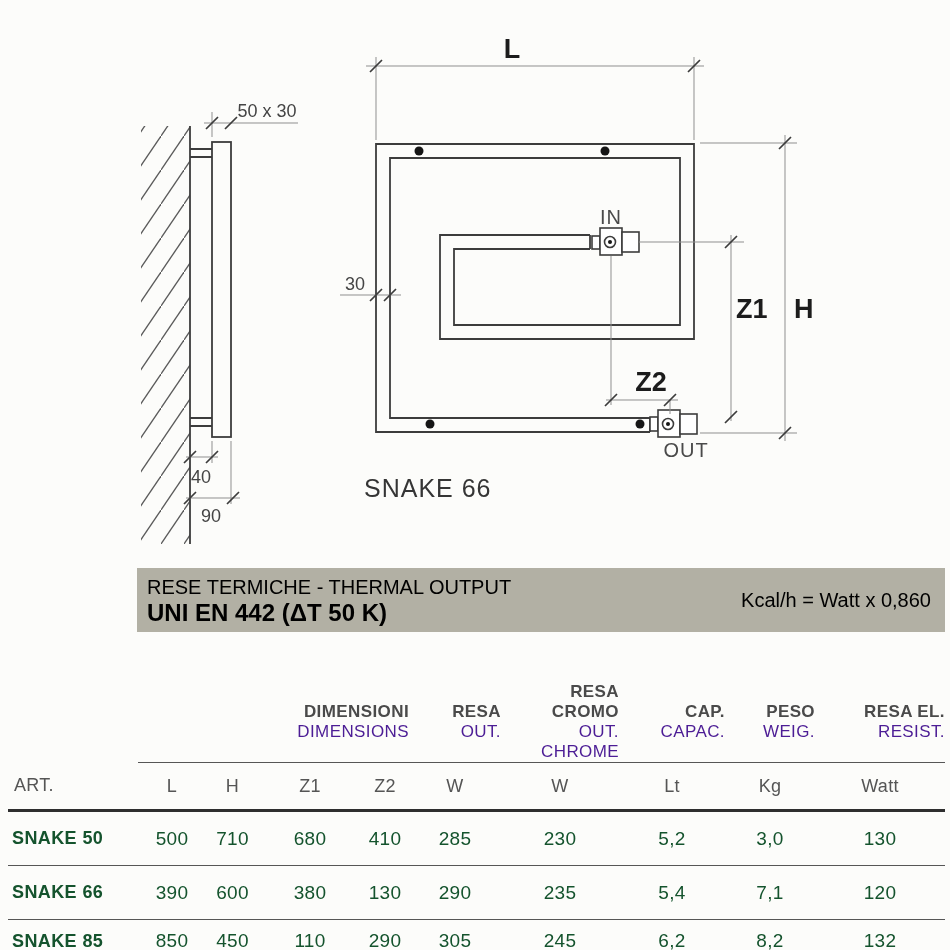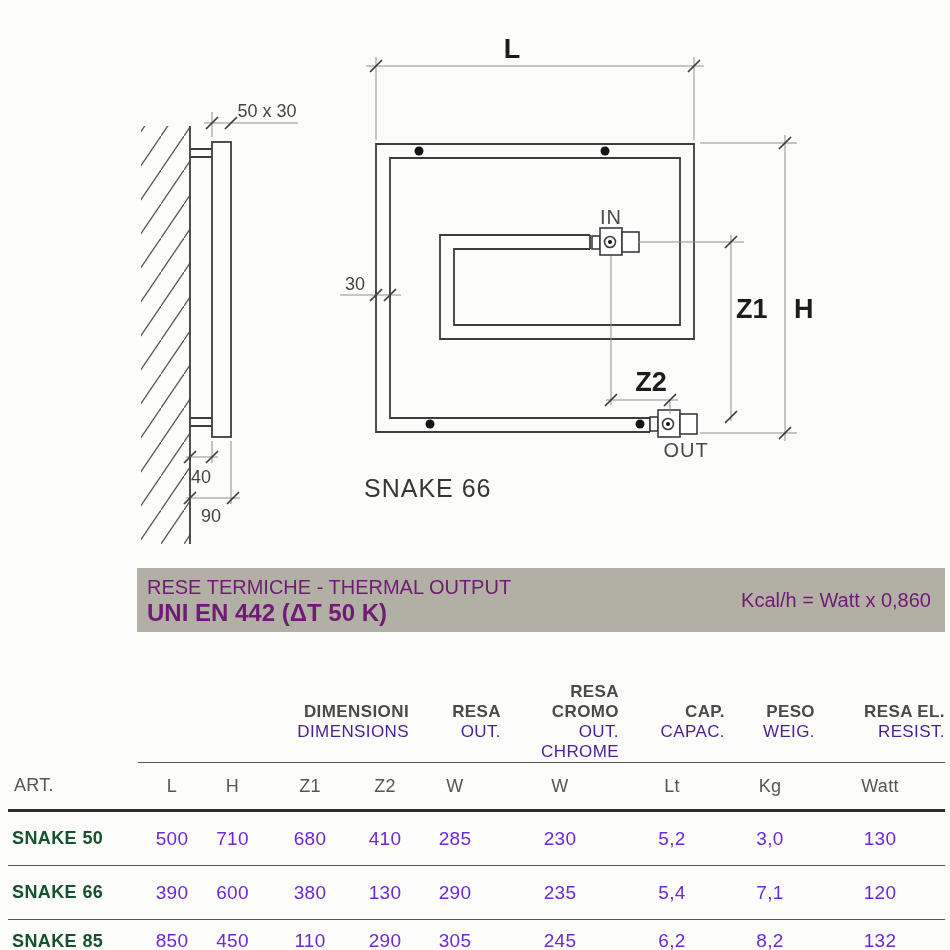--- a/index.html
+++ b/index.html
@@ -18,21 +18,21 @@
   .dot{fill:#151515;stroke:none;}
   text{font-family:"Liberation Sans", sans-serif;}
   .dimlabel{font-size:27px;font-weight:bold;fill:#1c1c1c;}
   .smalldim{font-size:18px;fill:#454545;}
   .conn{font-size:20px;fill:#4a4a4a;letter-spacing:1px;}
   .model{font-size:25px;fill:#353535;letter-spacing:1px;}
 
   
   .banner{
     position:absolute;left:137px;top:568px;width:808px;height:64px;
-    background:#b2b0a4;color:#701a75;
+    background:#b2b0a4;color:#000000;
     display:flex;justify-content:space-between;align-items:center;
     box-sizing:border-box;padding:0 14px 0 10px;
   }
   .banner .bl1{font-size:20px;line-height:25px;}
   .banner .bl2{font-size:24px;line-height:25px;font-weight:bold;}
   .banner .right{text-align:right;}
   .banner .right div{font-weight:normal;}
 
   
   table.spec{
@@ -40,21 +40,21 @@
     border-collapse:collapse;table-layout:fixed;
   }
   table.spec td{padding:0;vertical-align:middle;}
   .group-row td{height:72px;border-bottom:1.5px solid #565656;vertical-align:bottom;padding-bottom:12px;text-align:right;}
   .group-row td.g-art{border-bottom:none;}
   .g1{font-size:17px;font-weight:bold;color:#4a4a4a;letter-spacing:.4px;}
   .g2{font-size:17px;color:#4c1d95;letter-spacing:.4px;}
   .cols-row td{height:46px;border-bottom:3px solid #2e2e2e;
     font-size:18px;color:#555;text-align:center;letter-spacing:.3px;}
   .cols-row td.c-art{text-align:left;padding-left:6px;}
-  .data-row td{height:53px;font-size:19px;color:#6d28d9;text-align:center;letter-spacing:.3px;}
+  .data-row td{height:53px;font-size:19px;color:#14532d;text-align:center;letter-spacing:.3px;}
   .data-row td.r-art{font-size:18px;font-weight:bold;color:#14532d;text-align:left;padding-left:4px;letter-spacing:.4px;}
   .data-row.sep td{border-bottom:1.5px solid #565656;}
   .data-row.last td{height:42px;border-bottom:3px solid #2e2e2e;}
   .pad-dim{padding-left:2px;}
   .pad-resa{padding-left:28px;}
   .pad-cromo{padding-left:6px;}
   .pad-cap{padding-left:48px;}
   .pad-peso{padding-left:28px;}
   .pad-el{padding-left:30px;}
 </style>

